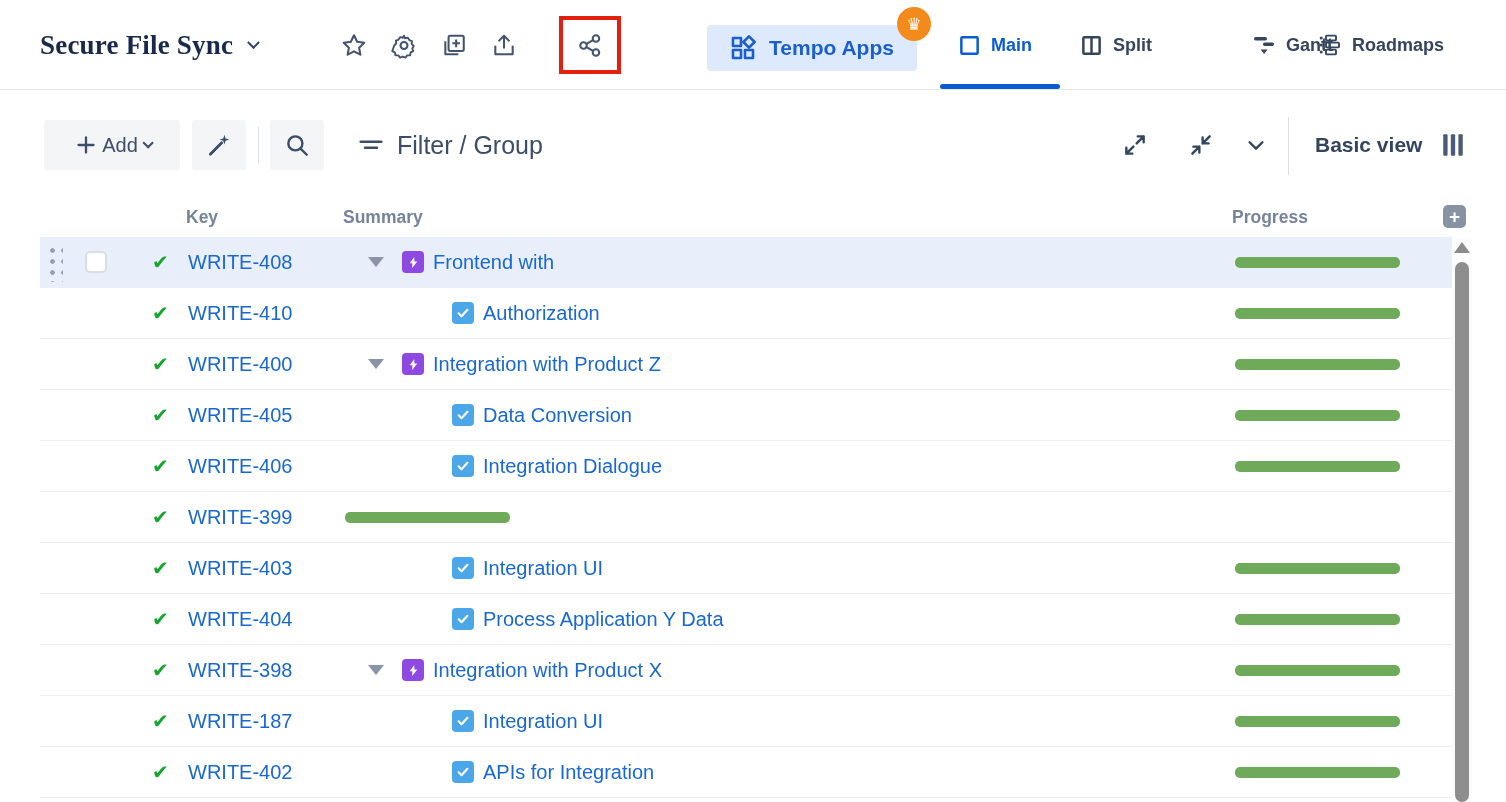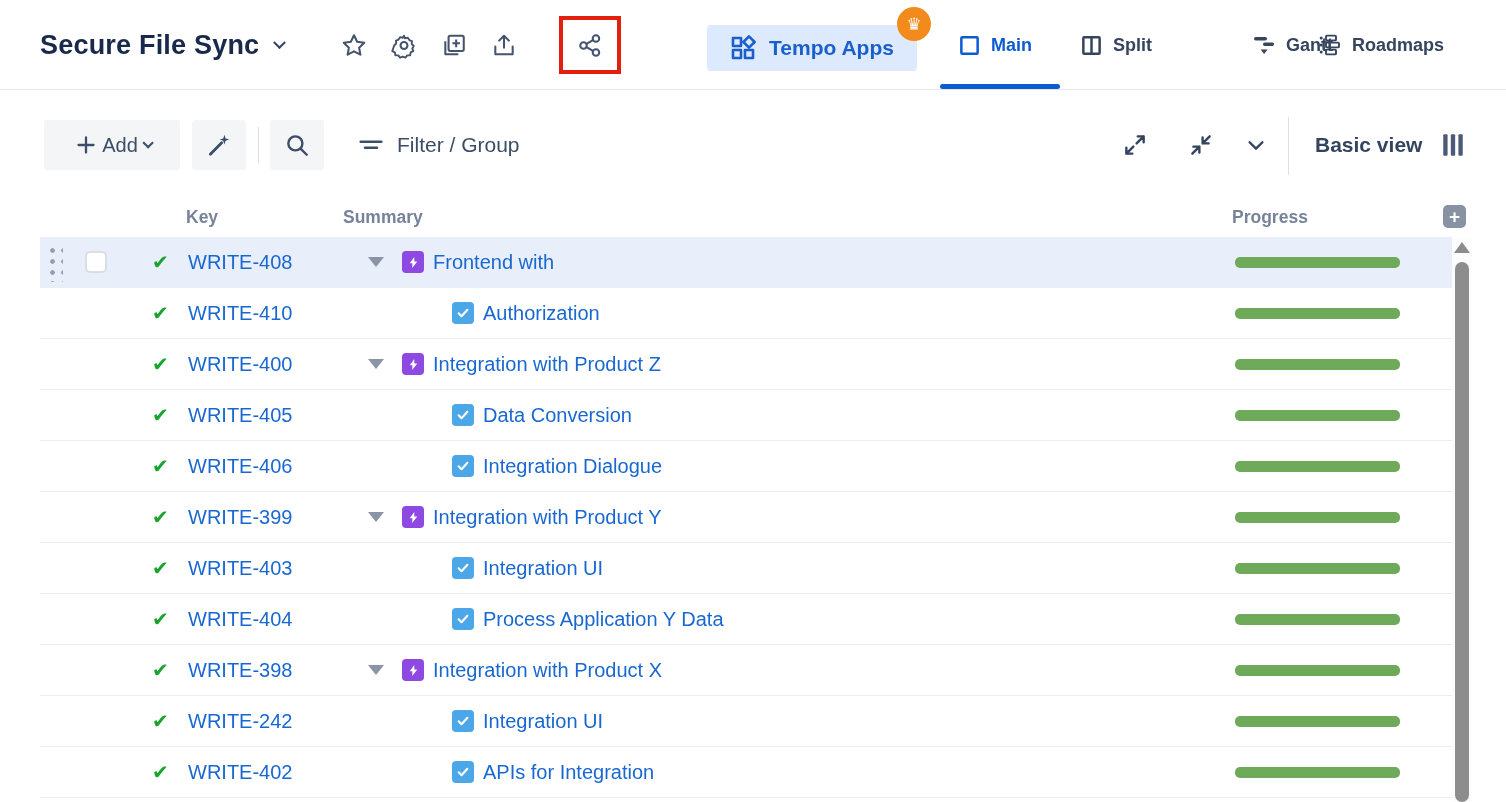--- a/index.html
+++ b/index.html
@@ -3,21 +3,21 @@
 <meta charset="utf-8">
 <style>
   * { box-sizing: border-box; margin: 0; padding: 0; }
   html, body { width: 1506px; height: 802px; background: #fff; overflow: hidden; }
   body { font-family: "Liberation Sans", "DejaVu Sans", sans-serif; position: relative; color: #172B4D; }
 
   
   .topbar-divider { position: absolute; left: 0; top: 89px; width: 1506px; height: 1px; background: #E7E9EC; }
 
   .title-wrap { position: absolute; left: 40px; top: 0; height: 90px; display: flex; align-items: center; gap: 16px; }
-  .page-title { font-size: 27px; font-weight: 700; color: #18294B; letter-spacing: 0.2px; }
+  .page-title { font-size: 27px; font-weight: 700; color: #18294B; letter-spacing: 0.2px; font-family: Liberation Serif, serif; }
   .chev { display: inline-block; width: 9px; height: 9px; border-right: 2.6px solid #33455E; border-bottom: 2.6px solid #33455E; transform: rotate(45deg) translate(-2px,-2px); }
 
   .header-icons { position: absolute; left: 341px; top: 0; height: 90px; display: flex; align-items: center; }
   .hicon { width: 26px; height: 26px; display: flex; align-items: center; justify-content: center; margin-right: 24px; cursor: pointer; }
   .hicon svg { display: block; }
   .share-box { margin-left: 18px; border: 4px solid #E3200E; padding: 12px 14px; display: flex; align-items: center; justify-content: center; }
   .share-box .hicon { margin: 0; }
 
   .tempo-btn { position: absolute; left: 707px; top: 25px; width: 210px; height: 46px; background: #DDE9FC; border-radius: 4px;
     display: flex; align-items: center; justify-content: center; gap: 13px; cursor: pointer; }
@@ -32,21 +32,21 @@
   .tab-underline { position: absolute; left: 940px; top: 84px; width: 120px; height: 5px; border-radius: 3px; background: #0B5BD3; }
 
   
   .tbtn { position: absolute; top: 120px; height: 50px; background: #F4F5F7; border-radius: 3px; display: flex; align-items: center;
     justify-content: center; cursor: pointer; color: #3C4D68; font-size: 20px; }
   .btn-add { left: 44px; width: 136px; gap: 4px; }
   .btn-wand { left: 192px; width: 54px; }
   .btn-search { left: 270px; width: 54px; }
   .tdiv1 { position: absolute; left: 258px; top: 127px; width: 1px; height: 36px; background: #DCDFE4; }
   .filter-group { position: absolute; left: 358px; top: 120px; height: 50px; display: flex; align-items: center; gap: 13px;
-    color: #3C4D68; font-size: 21px; cursor: pointer; }
+    color: #3C4D68; font-size: 25px; cursor: pointer; }
   .chev-sm { display: inline-block; width: 8px; height: 8px; border-right: 2.4px solid #3C4D68; border-bottom: 2.4px solid #3C4D68; transform: rotate(45deg) translateY(-3px); }
 
   .ricon { position: absolute; top: 132px; width: 26px; height: 26px; display: flex; align-items: center; justify-content: center; cursor: pointer; }
   .btn-expand { left: 1122px; } .btn-collapse { left: 1188px; } .btn-viewchev { left: 1243px; }
   .tdiv2 { position: absolute; left: 1288px; top: 117px; width: 1px; height: 58px; background: #DCDFE4; }
   .basic-view { position: absolute; left: 1315px; top: 120px; height: 50px; display: flex; align-items: center;
     color: #33455E; font-size: 21px; font-weight: 600; cursor: pointer; }
   .cols-icon { left: 1440px; }
 
   
@@ -390,125 +390,113 @@
     <div class="c-controls">
       
       
     </div>
     <div class="c-done">
       <span class="done-check">✔</span>
     </div>
     <div class="c-key">
       <a class="link">WRITE-399</a>
     </div>
+    <div class="c-progress">
+      <div class="pbar" style="width: 100%;"></div>
+    </div>
+  </div>
+    <div class="row task">
+    <div class="c-controls">
+      
+      
+    </div>
+    <div class="c-done">
+      <span class="done-check">✔</span>
+    </div>
+    <div class="c-key">
+      <a class="link">WRITE-403</a>
+    </div>
+    <div class="c-summary">
+
+      <span class="sum-task">
+        <span class="task-badge">
+          <svg width="14" height="14" viewBox="0 0 24 24" fill="none" stroke="#fff" stroke-width="3.6" stroke-linecap="round" stroke-linejoin="round">
+              <path d="M4.5 12.5l5 5 10-11"></path>
+            </svg>
+        </span>
+        <a class="link">Integration UI</a>
+      </span>
+    </div>
+    <div class="c-progress">
+      <div class="pbar" style="width: 100%;"></div>
+    </div>
+  </div>
+    <div class="row task">
+    <div class="c-controls">
+      
+      
+    </div>
+    <div class="c-done">
+      <span class="done-check">✔</span>
+    </div>
+    <div class="c-key">
+      <a class="link">WRITE-404</a>
+    </div>
+    <div class="c-summary">
+
+      <span class="sum-task">
+        <span class="task-badge">
+          <svg width="14" height="14" viewBox="0 0 24 24" fill="none" stroke="#fff" stroke-width="3.6" stroke-linecap="round" stroke-linejoin="round">
+              <path d="M4.5 12.5l5 5 10-11"></path>
+            </svg>
+        </span>
+        <a class="link">Process Application Y Data</a>
+      </span>
+    </div>
+    <div class="c-progress">
+      <div class="pbar" style="width: 100%;"></div>
+    </div>
+  </div>
+    <div class="row epic">
+    <div class="c-controls">
+      
+      
+    </div>
+    <div class="c-done">
+      <span class="done-check">✔</span>
+    </div>
+    <div class="c-key">
+      <a class="link">WRITE-398</a>
+    </div>
     <div class="c-summary">
       <span class="sum-epic">
         <span class="twisty"></span>
         <span class="epic-badge">
           <svg width="13" height="13" viewBox="0 0 24 24" fill="#fff">
               <path d="M13.5 2L5 13.5h5L9.5 22 19 10h-5.5z"></path>
             </svg>
         </span>
-        <a class="link">Integration with Product Y</a>
-      </span>
-
-    </div>
-    <div class="c-progress">
-      <div class="pbar" style="width: 100%;"></div>
-    </div>
-  </div>
-    <div class="row task">
-    <div class="c-controls">
-      
-      
-    </div>
-    <div class="c-done">
-      <span class="done-check">✔</span>
-    </div>
-    <div class="c-key">
-      <a class="link">WRITE-403</a>
-    </div>
-    <div class="c-summary">
-
-      <span class="sum-task">
-        <span class="task-badge">
-          <svg width="14" height="14" viewBox="0 0 24 24" fill="none" stroke="#fff" stroke-width="3.6" stroke-linecap="round" stroke-linejoin="round">
-              <path d="M4.5 12.5l5 5 10-11"></path>
-            </svg>
-        </span>
-        <a class="link">Integration UI</a>
-      </span>
-    </div>
-    <div class="c-progress">
-      <div class="pbar" style="width: 100%;"></div>
-    </div>
-  </div>
-    <div class="row task">
-    <div class="c-controls">
-      
-      
-    </div>
-    <div class="c-done">
-      <span class="done-check">✔</span>
-    </div>
-    <div class="c-key">
-      <a class="link">WRITE-404</a>
-    </div>
-    <div class="c-summary">
-
-      <span class="sum-task">
-        <span class="task-badge">
-          <svg width="14" height="14" viewBox="0 0 24 24" fill="none" stroke="#fff" stroke-width="3.6" stroke-linecap="round" stroke-linejoin="round">
-              <path d="M4.5 12.5l5 5 10-11"></path>
-            </svg>
-        </span>
-        <a class="link">Process Application Y Data</a>
-      </span>
-    </div>
-    <div class="c-progress">
-      <div class="pbar" style="width: 100%;"></div>
-    </div>
-  </div>
-    <div class="row epic">
-    <div class="c-controls">
-      
-      
-    </div>
-    <div class="c-done">
-      <span class="done-check">✔</span>
-    </div>
-    <div class="c-key">
-      <a class="link">WRITE-398</a>
-    </div>
-    <div class="c-summary">
-      <span class="sum-epic">
-        <span class="twisty"></span>
-        <span class="epic-badge">
-          <svg width="13" height="13" viewBox="0 0 24 24" fill="#fff">
-              <path d="M13.5 2L5 13.5h5L9.5 22 19 10h-5.5z"></path>
-            </svg>
-        </span>
         <a class="link">Integration with Product X</a>
       </span>
 
     </div>
     <div class="c-progress">
       <div class="pbar" style="width: 100%;"></div>
     </div>
   </div>
     <div class="row task">
     <div class="c-controls">
       
       
     </div>
     <div class="c-done">
       <span class="done-check">✔</span>
     </div>
     <div class="c-key">
-      <a class="link">WRITE-242</a>
+      <a class="link">WRITE-187</a>
     </div>
     <div class="c-summary">
 
       <span class="sum-task">
         <span class="task-badge">
           <svg width="14" height="14" viewBox="0 0 24 24" fill="none" stroke="#fff" stroke-width="3.6" stroke-linecap="round" stroke-linejoin="round">
               <path d="M4.5 12.5l5 5 10-11"></path>
             </svg>
         </span>
         <a class="link">Integration UI</a>

